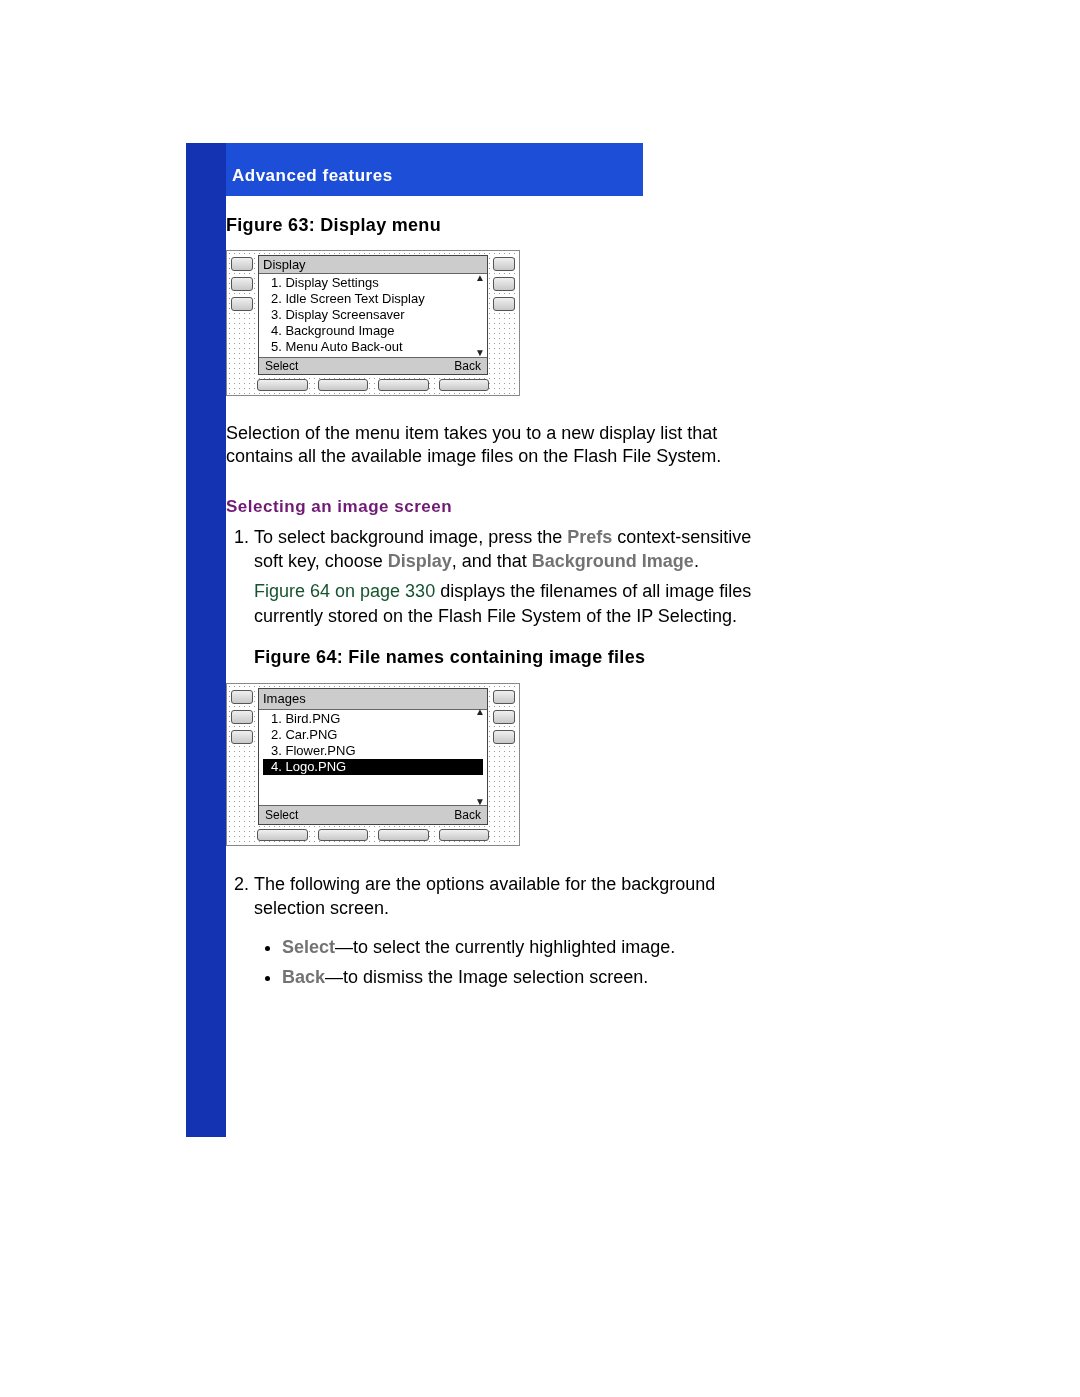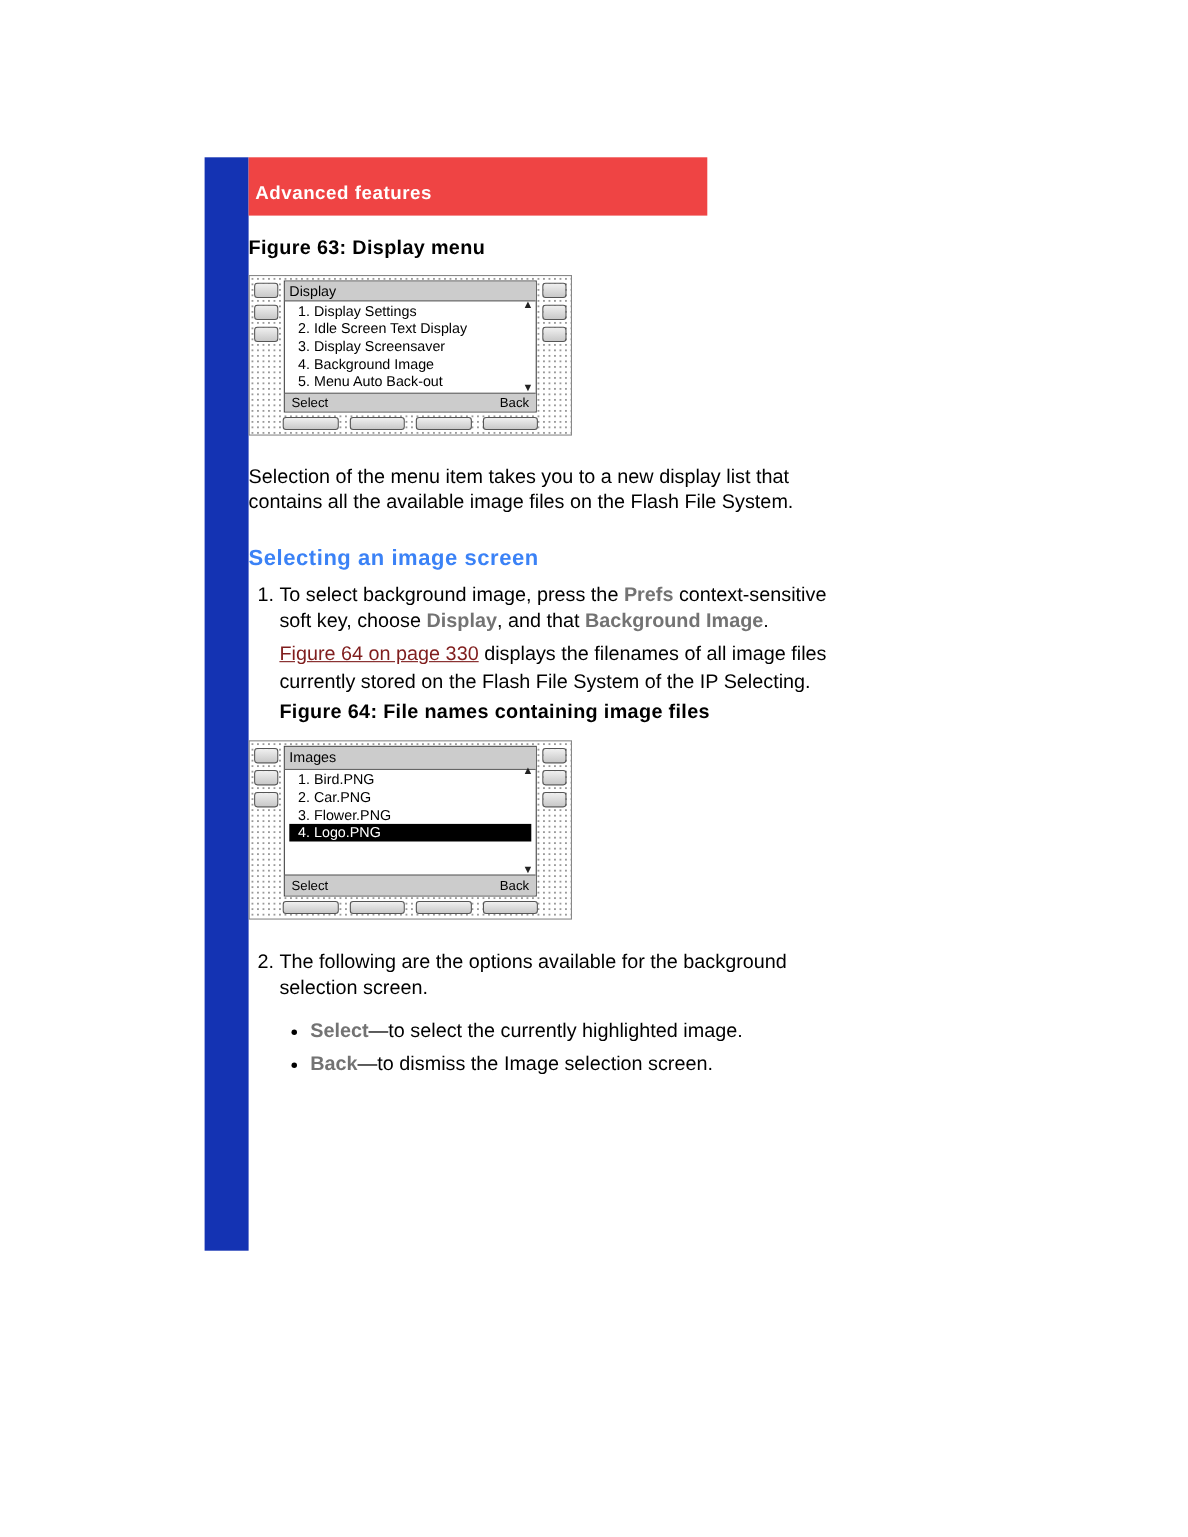--- a/index.html
+++ b/index.html
@@ -23,21 +23,21 @@
     width: 40px;
     height: 994px;
     background: #1433b3;
   }
   .header-bar {
     position: absolute;
     left: 226px;
     top: 143px;
     width: 417px;
     height: 53px;
-    background: #ef4444;
+    background: #1d4ed8;
     color: #fff;
     font-weight: bold;
     font-size: 17px;
     letter-spacing: 0.5px;
     padding-left: 0;
     box-sizing: border-box;
     display: flex;
     align-items: flex-end;
   }
   .header-bar span {
@@ -141,41 +141,40 @@
     border-radius: 3px;
     background: linear-gradient(#f0f0f0,#c8c8c8);
   }
 
   .para {
     font-size: 18px;
     line-height: 1.3;
     margin-bottom: 18px;
   }
   h2.section {
-    color: #3b82f6;
-    font-size: 20px;
+    color: #701a75;
+    font-size: 17px;
     font-weight: bold;
     letter-spacing: 0.5px;
     margin: 28px 0 8px 0;
   }
   ol.steps {
     margin: 6px 0 14px 0;
     padding-left: 28px;
   }
   ol.steps li {
     margin-bottom: 8px;
     line-height: 1.35;
   }
   .ref, .kw {
     color: #737373;
     font-weight: bold;
   }
   .xref {
-    color: #7f1d1d;
-    text-decoration: underline;
+    color: #14532d;
   }
   ul.bullets {
     margin: 4px 0 0 0;
     padding-left: 56px;
   }
   ul.bullets li {
     margin-bottom: 6px;
     line-height: 1.35;
   }
   .page-num {
@@ -249,21 +248,21 @@
 
     <h2 class="section">Selecting an image screen</h2>
 
 
     <ol class="steps">
       <li>
         <span>To select background image, press the </span><span class="kw">Prefs</span><span> context-sensitive soft key, choose </span><span class="kw">Display</span><span>, and that </span><span class="kw">Background Image</span><span>.</span>
         <div style="height:6px"></div>
         <span class="xref">Figure 64 on page 330</span><span> displays the filenames of all image files currently stored on the Flash File System of the IP Selecting.</span>
 
-        <div class="fig-caption" style="margin-top:4px">Figure 64: File names containing image files</div>
+        <div class="fig-caption" style="margin-top:17px">Figure 64: File names containing image files</div>
 
         
         <div class="phone-wrap" style="margin-left:-28px">
           <div class="phone-row">
             <div class="side-btn-col">
               <div class="side-btn"></div>
               <div class="side-btn"></div>
               <div class="side-btn"></div>
             </div>
             <div class="screen">

